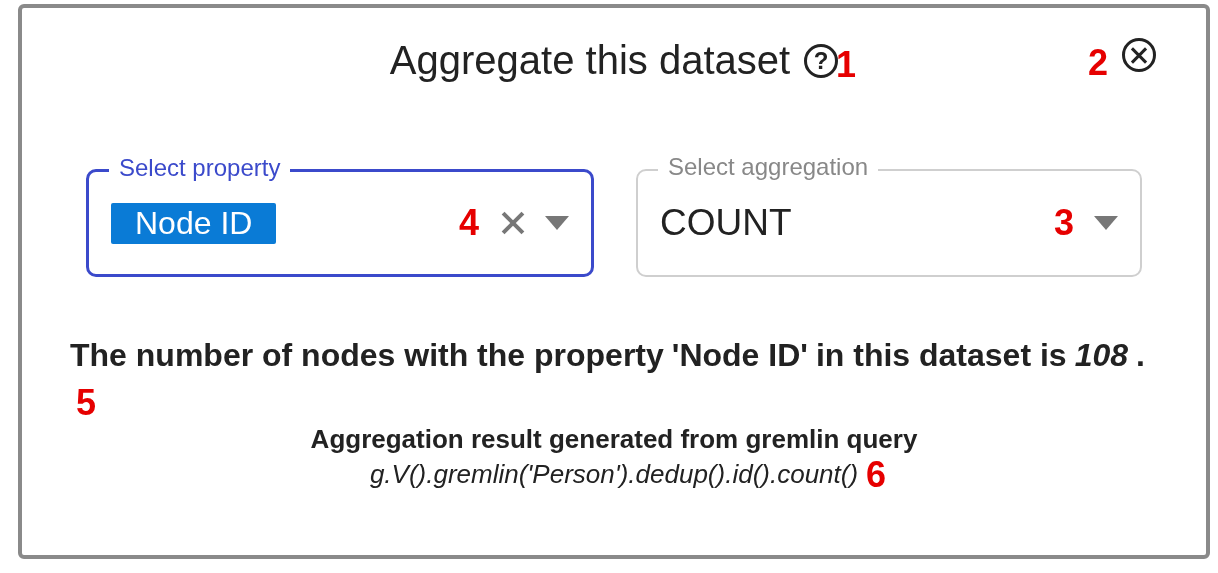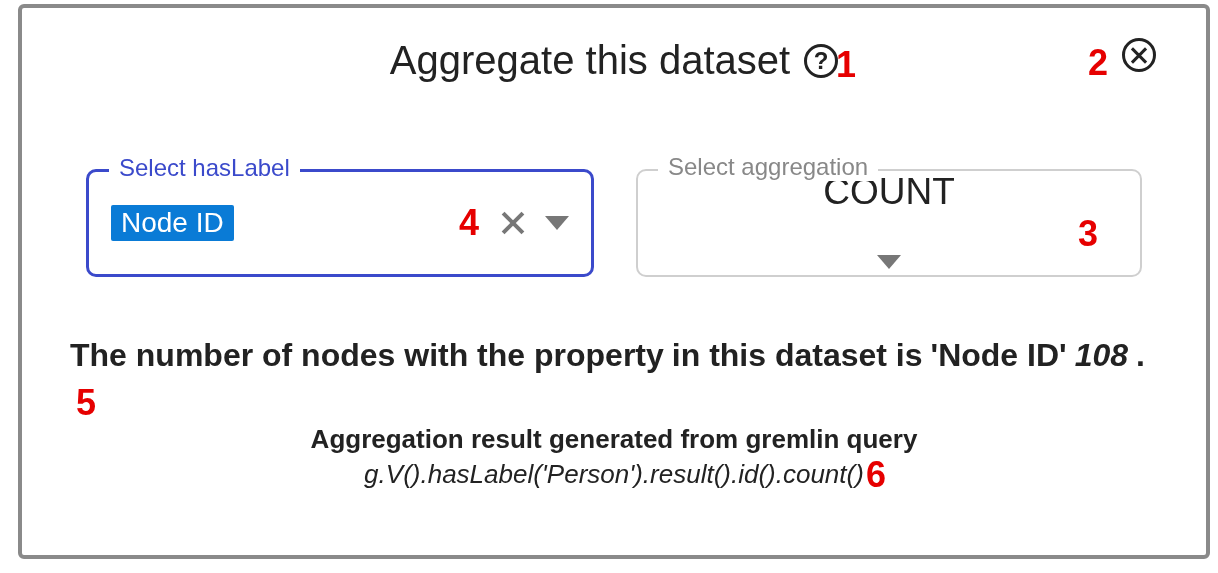--- a/index.html
+++ b/index.html
@@ -92,38 +92,37 @@
     border-radius: 10px;
     padding: 0 22px;
     display: flex;
     align-items: center;
   }
   .field.property {
     border: 3px solid #3b4acb;
   }
   .field.aggregation {
     border: 2px solid #cfcfcf;
-    flex-direction: column;
   }
   .field-legend {
     position: absolute;
     top: -18px;
     left: 20px;
     background: #fff;
     padding: 0 10px;
     font-size: 24px;
   }
   .field.property .field-legend { color: #3b4acb; }
   .field.aggregation .field-legend { color: #888; }
   .value-chip {
     background: #0a7bd6;
     color: #fff;
-    font-size: 28px;
+    font-size: 32px;
     font-weight: 400;
-    padding: 2px 10px;
+    padding: 2px 24px;
     border-radius: 2px;
   }
   .value-plain {
     font-size: 37px;
     color: #222;
   }
   .field-icons {
     margin-left: auto;
     display: flex;
     align-items: center;
@@ -195,21 +194,21 @@
     </div>
     <span class="ann" style="left:770px; top:6px;">1</span>
 
     <div class="close-icon"></div>
     <span class="ann" style="right:54px; top:4px;">2</span>
   </div>
 
   <div class="fields-row">
 
     <div class="field property">
-      <span class="field-legend">Select hasLabel</span>
+      <span class="field-legend">Select property</span>
       <span class="value-chip">Node ID</span>
       <span class="ann" style="position:static; margin-left:auto; margin-right:20px;">4</span>
       <div class="field-icons" style="margin-left:0;">
         <span class="clear-icon"></span>
         <span class="caret-icon"></span>
       </div>
     </div>
 
     <div class="field aggregation">
       <span class="field-legend">Select aggregation</span>
@@ -217,26 +216,26 @@
       <span class="ann" style="position:static; margin-left:auto; margin-right:20px;">3</span>
       <div class="field-icons" style="margin-left:0;">
         <span class="caret-icon"></span>
       </div>
     </div>
 
   </div>
 
   <div class="result-line">
     <span>The number of nodes with the property</span>
+    <span>'Node ID'</span>
     <span>in this dataset is</span>
-    <span>'Node ID'</span>
     <span class="result-value">108</span>
       <span>.</span>
     <span class="ann" style="position:static; margin-left:6px;">5</span>
   </div>
 
   <div class="query-block">
     <div class="query-caption">Aggregation result generated from gremlin query</div>
-    <div class="query-text">g.V().hasLabel('Person').result().id().count()</div>
+    <div class="query-text">g.V().gremlin('Person').dedup().id().count()</div>
     <span class="ann" style="left:800px; top:30px;">6</span>
   </div>
 
 </div>
 
 </body></html>

